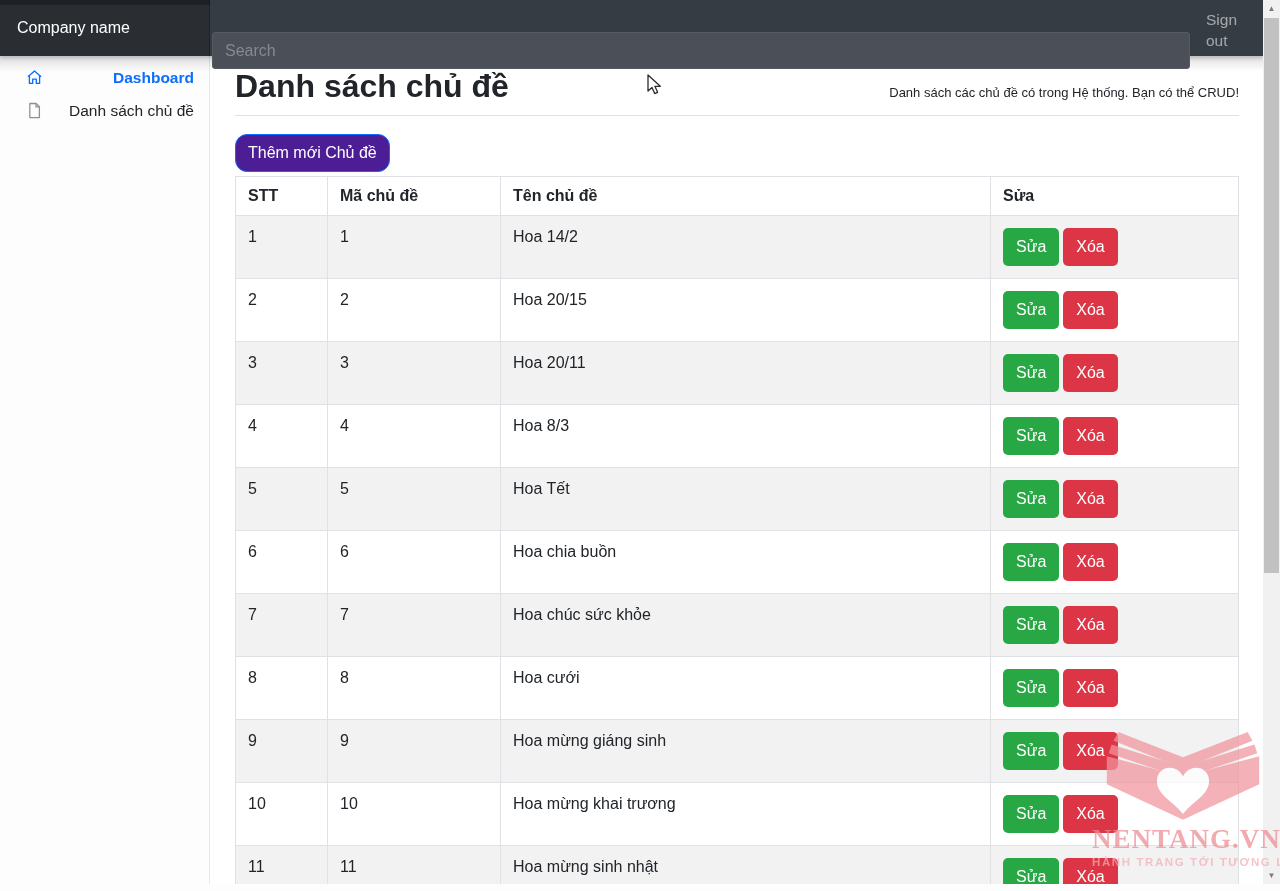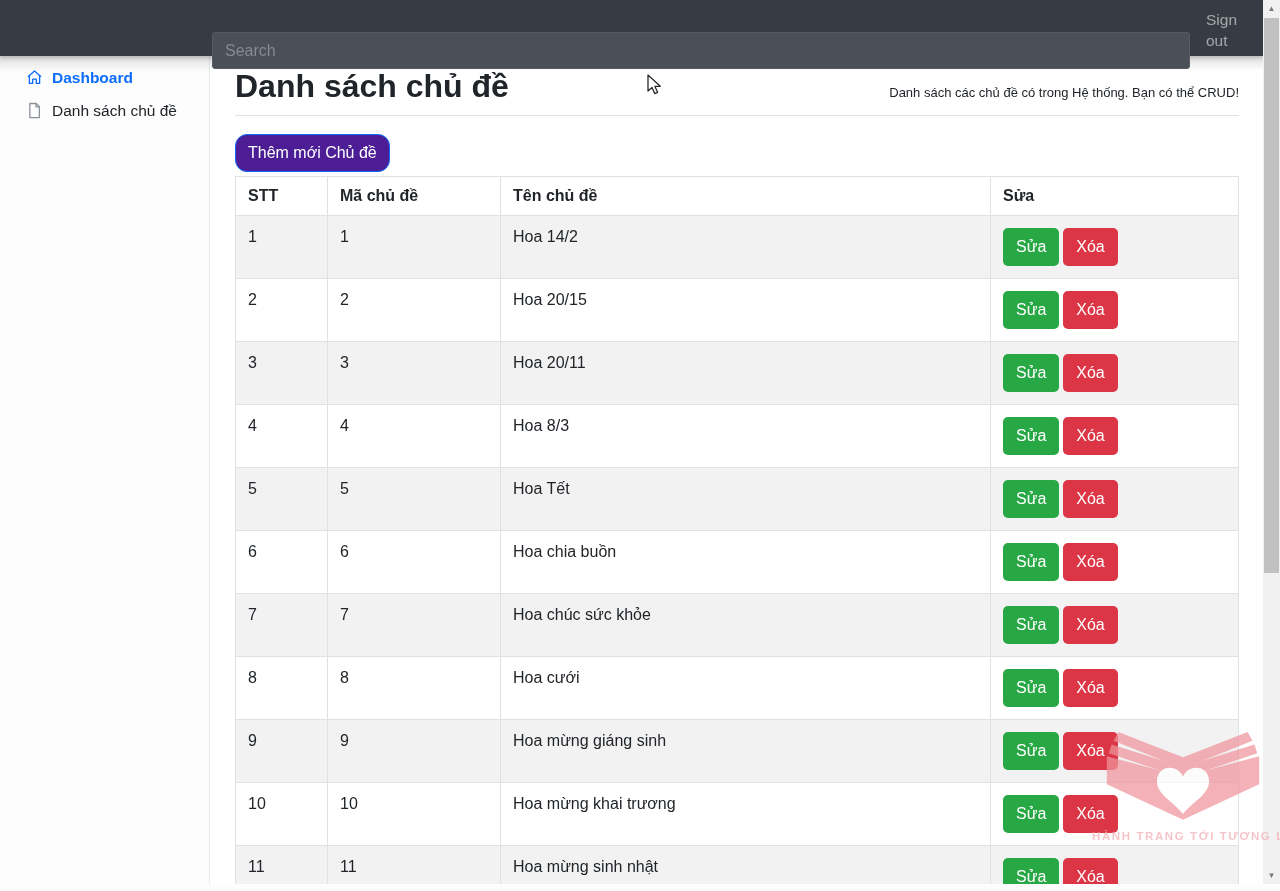--- a/index.html
+++ b/index.html
@@ -20,21 +20,21 @@
   .signout { position:absolute; left:1206px; top:9px; width:46px; color:rgba(255,255,255,.55);
     font-size:15.5px; line-height:21px; text-decoration:none; display:block; }
 
   
   .sidebar { position:absolute; left:0; top:56px; width:210px; height:828px; background:#fdfdfe; z-index:5;
     box-shadow:inset -1px 0 0 rgba(0,0,0,.08); }
   .sidebar::before { content:""; position:absolute; left:0; top:0; right:0; height:16px;
     background:linear-gradient(rgba(0,0,0,.13), rgba(0,0,0,0)); pointer-events:none; }
   .nav-list { padding-top:5px; list-style:none; }
   .nav-item { display:flex; align-items:center; gap:9px; padding:6px 16px 6px 26px;
-    font-size:15.5px; color:#212529; line-height:21px; cursor:pointer; }
+    font-size:15.5px; color:#212529; line-height:21px; cursor:pointer;justify-content:space-between; }
   .nav-item.active { color:#0d6efd; font-weight:600; }
   .nav-item .ic { display:inline-flex; width:17px; height:17px; flex:0 0 auto; }
 
   
   .main { position:absolute; left:210px; top:56px; width:1053px; height:828px; background:#fff;
     overflow:hidden; padding:10px 24px 0 25px; }
   .main::before { content:""; position:absolute; left:0; top:0; right:0; height:15px;
     background:linear-gradient(rgba(0,0,0,.13), rgba(0,0,0,0)); pointer-events:none; }
   .page-head { display:flex; justify-content:space-between; align-items:flex-end;
     border-bottom:1px solid #dee2e6; padding-bottom:9px; }
@@ -74,20 +74,21 @@
     margin-top:3px; white-space:nowrap; }
 
   .cursor { position:absolute; left:646px; top:74px; z-index:70; pointer-events:none; }
 </style>
 </head>
 <body>
 
 <div class="stage">
 
   <header class="navbar">
+    <div class="brand">Company name</div>
     <input class="search" type="text" placeholder="Search" style="">
     <a class="signout" href="#">Sign out</a>
   </header>
 
   <nav class="sidebar">
     <ul class="nav-list">
       <li class="nav-item active">
         <span class="ic">
           <svg width="17" height="17" viewBox="0 0 16 16" fill="none" stroke="#0d6efd" stroke-width="1.25" stroke-linejoin="round">
             <path d="M1.8 7.3 L8 1.9 L14.2 7.3"></path>
@@ -216,20 +217,21 @@
         <path d="M85 42 L11 19 L8 28 L85 54 Z"></path>
         <path d="M85 52 L6 31 L6 60 L85 97 Z"></path>
       </g>
       <g fill="#f0959d" transform="translate(170,0) scale(-1,1)">
         <path d="M85 32 L18 6 L13 15 L85 44 Z"></path>
         <path d="M85 42 L11 19 L8 28 L85 54 Z"></path>
         <path d="M85 52 L6 31 L6 60 L85 97 Z"></path>
       </g>
       <path fill="#fff" d="M85 52 C78 38 58 41 58 57 C58 71 75 78 85 91 C95 78 112 71 112 57 C112 41 92 38 85 52 Z"></path>
     </svg>
+    <div class="wm-title">NENTANG.VN</div>
     <div class="wm-tag">HÀNH TRANG TỚI TƯƠNG LAI</div>
   </div>
 
   <div class="cursor">
     <svg width="20" height="22" viewBox="0 0 20 22">
       <path d="M2 1 L2 17 L6 13.4 L8.7 19.6 L11.6 18.3 L8.9 12.3 L14.3 12.3 Z" fill="#fff" stroke="#2b2b2b" stroke-width="1.3" stroke-linejoin="round"></path>
     </svg>
   </div>
 
 </div>

